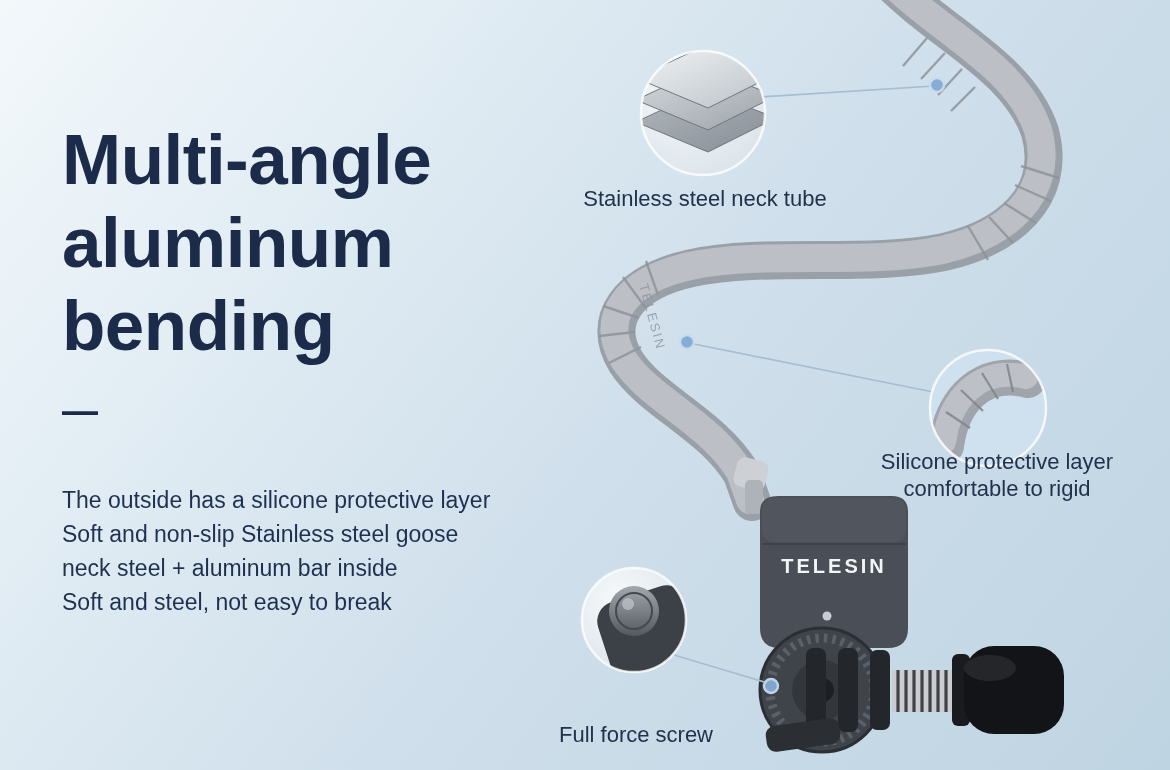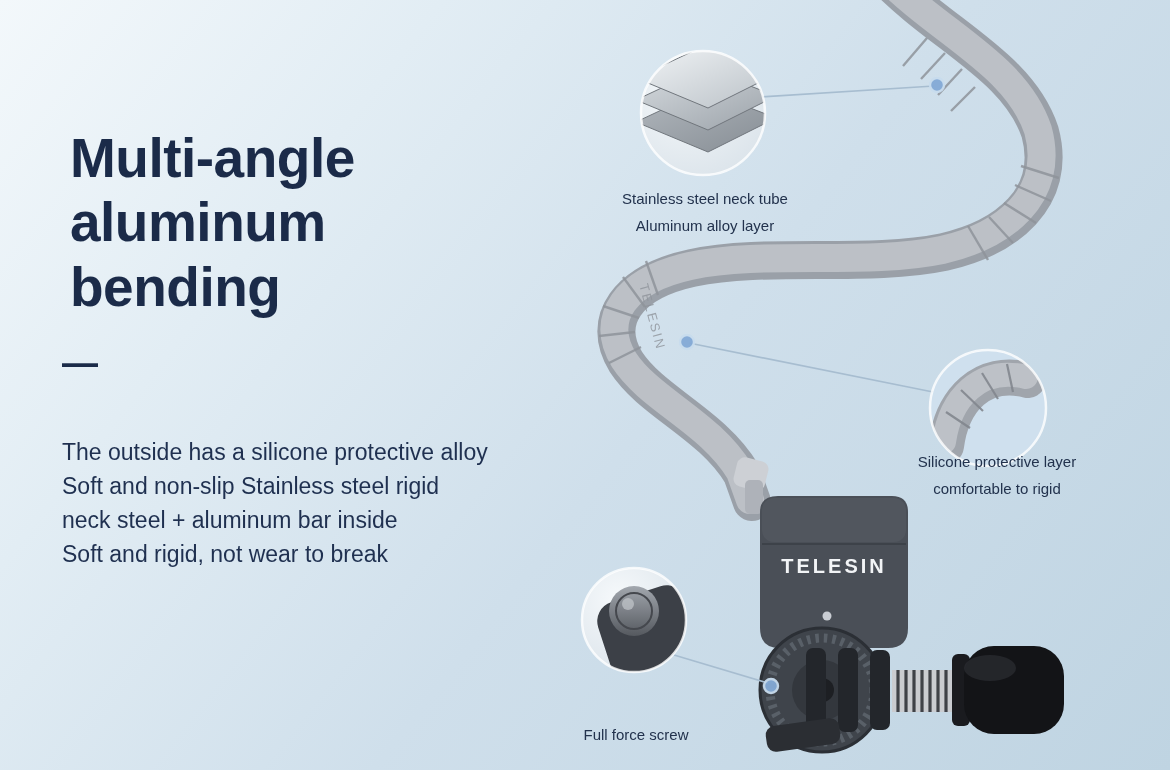--- a/index.html
+++ b/index.html
@@ -7,62 +7,62 @@
     position:relative;
     width:1170px;height:770px;
     overflow:hidden;
     font-family:"Liberation Sans", sans-serif;
     background:linear-gradient(128deg,#f3f8fb 0%,#e2edf4 25%,#cfdfeb 55%,#bfd4e2 100%);
   }
   .left-col{
     position:absolute;left:62px;top:118px;width:480px;
   }
   .headline{
-    margin:8px;
-    font-size:55px;line-height:1.17;font-weight:700;
+    margin:0;
+    font-size:71px;line-height:1.17;font-weight:700;
     color:#1b2b49;letter-spacing:-0.5px;
   }
   .headline span{display:block;}
   .dash{
     display:block;margin-top:26px;
     font-size:36px;font-weight:700;color:#1b2b49;line-height:1;
   }
   .desc{
     margin:54px 0 0 0;
     font-size:23px;line-height:34px;color:#1f3050;font-weight:400;
   }
   .desc span{display:block;}
   .product-svg{position:absolute;left:0;top:0;}
   .callout-label{
     position:absolute;
     text-align:center;
-    font-size:15px;line-height:27px;color:#22324d;font-weight:500;
+    font-size:22px;line-height:27px;color:#22324d;font-weight:500;
   }
   .callout-label span{display:block;white-space:nowrap;}
   .label-steel{left:555px;top:185px;width:300px;}
   .label-silicone{left:847px;top:448px;width:300px;}
   .label-screw{left:511px;top:675px;width:250px;margin-top:46px;}
 </style>
 </head>
 <body>
 
 <div class="page">
 
   <div class="left-col">
     <h1 class="headline">
       <span>Multi-angle</span>
       <span>aluminum</span>
       <span>bending</span>
     </h1>
     <span class="dash">—</span>
     <p class="desc">
-      <span>The outside has a silicone protective alloy</span>
-      <span>Soft and non-slip Stainless steel rigid</span>
+      <span>The outside has a silicone protective layer</span>
+      <span>Soft and non-slip Stainless steel goose</span>
       <span>neck steel + aluminum bar inside</span>
-      <span>Soft and rigid, not wear to break</span>
+      <span>Soft and steel, not easy to break</span>
     </p>
   </div>
 
   <svg class="product-svg" width="1170" height="770" viewBox="0 0 1170 770">
     <defs>
       <linearGradient id="steelGradA" x1="0" y1="0" x2="1" y2="1">
         <stop offset="0" stop-color="#f2f5f7"></stop>
           <stop offset="1" stop-color="#b9c0c6"></stop>
       </linearGradient>
       <linearGradient id="steelGradB" x1="0" y1="0" x2="1" y2="1">
@@ -201,21 +201,20 @@
         <circle cx="634" cy="611" r="25" fill="url(#screwHeadGrad)"></circle>
         <circle cx="634" cy="611" r="18" fill="none" stroke="#45484e" stroke-width="2"></circle>
         <circle cx="628" cy="604" r="6" fill="#c3c7cc" opacity="0.7"></circle>
       </g>
       <circle cx="634" cy="620" r="52" fill="none" stroke="#ffffff" stroke-opacity="0.8" stroke-width="2.5"></circle>
     </g>
   </svg>
 
   <div class="callout-label label-steel">
     <span>Stainless steel neck tube</span>
-    <span>Aluminum alloy layer</span>
   </div>
   <div class="callout-label label-silicone">
     <span>Silicone protective layer</span>
     <span>comfortable to rigid</span>
   </div>
   <div class="callout-label label-screw">
     <span>Full force screw</span>
   </div>
 
 </div>

